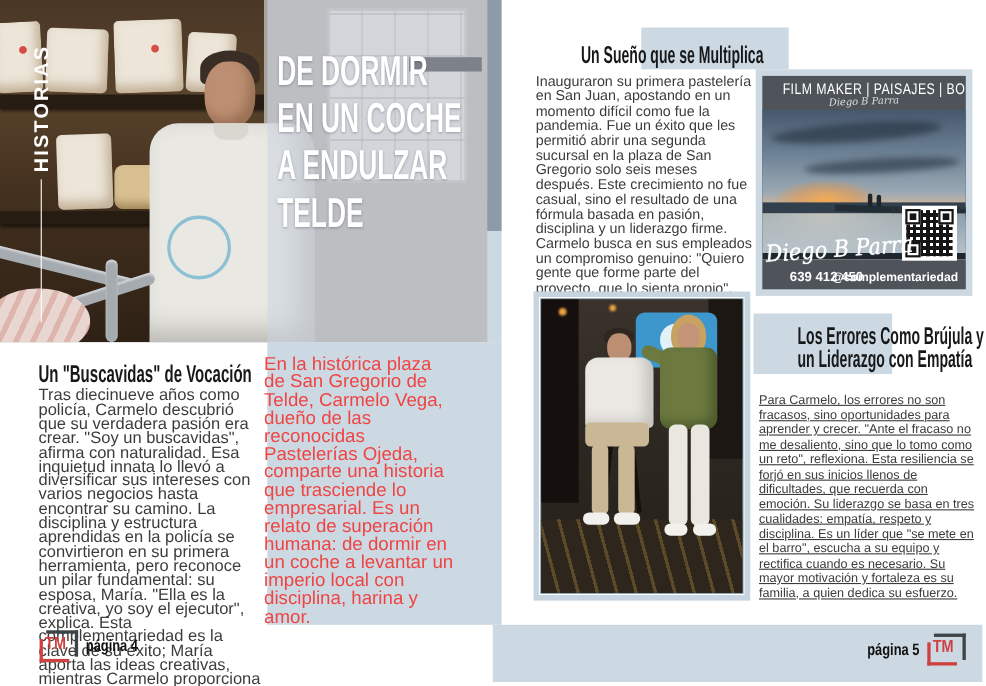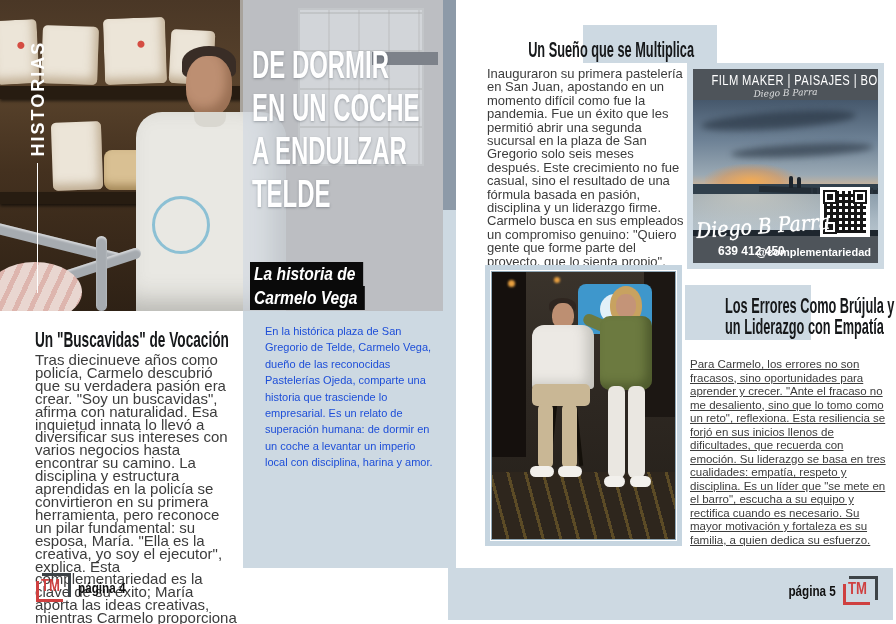--- a/index.html
+++ b/index.html
@@ -45,21 +45,21 @@
   #kicker{left:250px;top:262px;}
   .kicker-line{display:table;background:#0a0a0a;color:#ffffff;font-style:italic;font-weight:700;
     font-size:19px;line-height:23px;padding:0 9px 1px 5px;transform:scaleX(.82);transform-origin:left top;white-space:nowrap;}
 
   
   .headline{font-weight:800;color:#16181a;font-size:22px;white-space:nowrap;}
   #col1-heading{left:35px;top:327px;transform:scaleX(.62);transform-origin:left top;}
   .bodytext{color:#3c3c3c;}
   #col1-body{left:35px;top:354px;width:205px;font-size:15px;line-height:12.9px;}
   #col2-bg{left:243px;top:311px;width:213px;height:257px;}
-  #col2-body{left:265px;top:323px;width:174px;font-size:11px;line-height:16.4px;color:#1d4ed8;}
+  #col2-body{left:240px;top:323px;width:174px;font-size:17px;line-height:16.4px;color:#ef4444;}
 
   
   #h1-block{left:583px;top:25px;width:134px;height:38px;}
   #sec1-heading{left:487px;top:37px;width:196px;text-align:center;transform:scaleX(.58);transform-origin:center top;}
   #sec1-body{left:487px;top:67px;width:200px;font-size:13px;line-height:13.4px;}
 
   
   #card-backing{left:687px;top:63px;width:197px;height:206px;}
   #ad-card{left:693px;top:69px;width:185px;height:194px;background:#4e545a;overflow:hidden;color:#fff;}
   #card-header{position:absolute;left:0;top:3px;width:100%;text-align:center;font-size:14px;font-weight:500;
@@ -176,24 +176,20 @@
   <div id="strip-slate" class="abs" style="background:#8d9aa8;"></div>
   <div id="strip-blue" class="abs blueblock"></div>
 
   <div id="main-title" class="abs">
     <div>DE DORMIR</div>
     <div>EN UN COCHE</div>
     <div>A ENDULZAR</div>
     <div>TELDE</div>
   </div>
 
-  <div id="kicker" class="abs">
-    <div class="kicker-line">La historia de</div>
-    <div class="kicker-line">Carmelo Vega</div>
-  </div>
 
   <div id="col1-heading" class="abs headline">Un "Buscavidas" de Vocación</div>
   <div id="col1-body" class="abs bodytext">Tras diecinueve años como policía, Carmelo descubrió que su verdadera pasión era crear. "Soy un buscavidas", afirma con naturalidad. Esa inquietud innata lo llevó a diversificar sus intereses con varios negocios hasta encontrar su camino. La disciplina y estructura aprendidas en la policía se convirtieron en su primera herramienta, pero reconoce un pilar fundamental: su esposa, María. "Ella es la creativa, yo soy el ejecutor", explica. Esta complementariedad es la clave de su éxito; María aporta las ideas creativas, mientras Carmelo proporciona la visión estratégica.</div>
 
   <div id="col2-bg" class="abs blueblock"></div>
   <div id="col2-body" class="abs">En la histórica plaza de San Gregorio de Telde, Carmelo Vega,  dueño de las reconocidas Pastelerías Ojeda, comparte una historia que trasciende lo empresarial. Es un relato de superación humana: de dormir en un coche a levantar un imperio local con disciplina, harina y amor.</div>
 
   <div id="footer-left" class="abs footer">
     <div class="tm-logo">
       <div class="tm-bracket-dark"></div>

